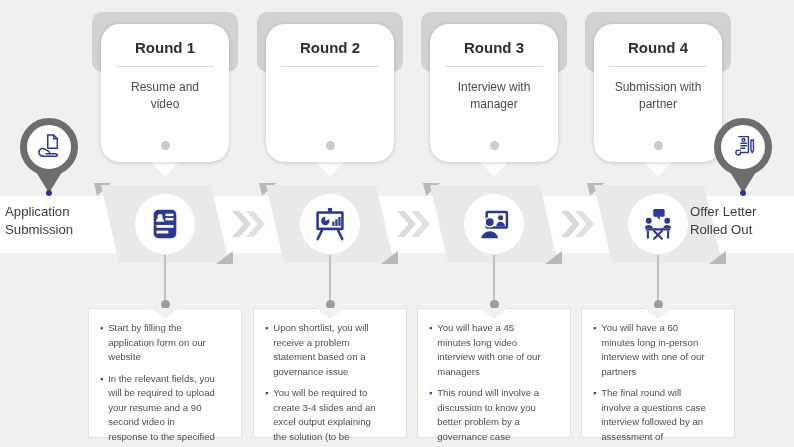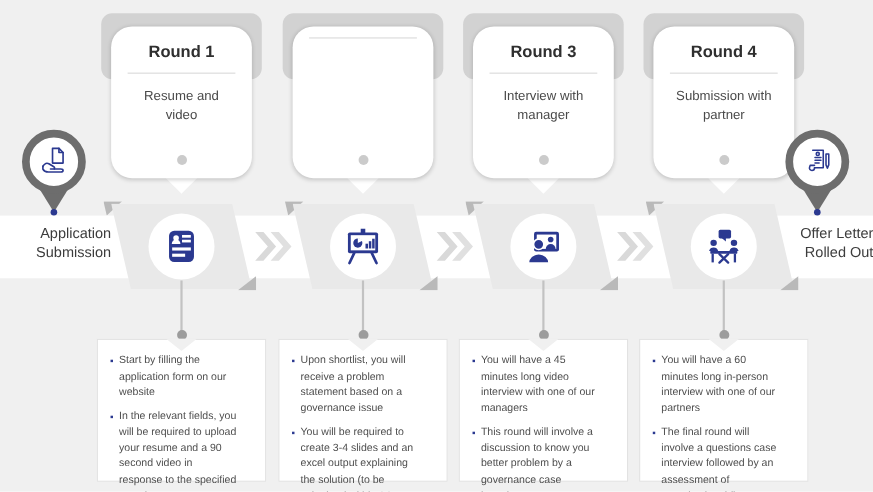--- a/index.html
+++ b/index.html
@@ -51,21 +51,21 @@
   .chev-1{left:228px;} .chev-2{left:393px;} .chev-3{left:557px;}
   
   .pin-ring{position:absolute;width:58px;height:58px;box-sizing:border-box;border-radius:50%;
     border:7px solid var(--pin-gray,#6d6d6d);background:#fff;display:flex;align-items:center;justify-content:center;z-index:3;}
   .pin-ring svg{color:var(--accent,#2b3990);}
   .pin-tail{position:absolute;width:32px;height:26px;background:var(--pin-gray,#6d6d6d);
     clip-path:polygon(0 0,100% 0,50% 100%);z-index:2;}
   .pin-dot{position:absolute;width:6px;height:6px;border-radius:50%;background:var(--accent,#2b3990);z-index:3;}
   .pin-left .pin-ring{left:20px;top:118px;} .pin-left .pin-tail{left:33px;top:167px;} .pin-left .pin-dot{left:46px;top:190px;}
   .pin-right .pin-ring{left:714px;top:118px;} .pin-right .pin-tail{left:727px;top:167px;} .pin-right .pin-dot{left:740px;top:190px;}
-  .band-label{position:absolute;top:203px;font-size:13.2px;line-height:1.4;color:#3c3c3c;text-align:right;z-index:2;}
+  .band-label{position:absolute;top:203px;font-size:13.2px;line-height:1.4;color:#3c3c3c;text-align:left;z-index:2;}
   .label-left{left:5px;width:96px;}
   .label-right{left:690px;width:104px;}
 </style>
 </head>
 <body>
 
 <div id="stage">
 
   <div class="band"></div>
 
@@ -104,20 +104,21 @@
             <span>In the relevant fields, you will be required to upload your resume and a 90 second video in response to the specified questions</span>
           </div>
       </div>
     </div>
   </div>
 
   <div class="column col-2">
     <div class="back-card"></div>
     <div class="card-tail"></div>
     <div class="card">
+      <div class="card-title">Round 2</div>
       <div class="divider"></div>
       <div class="card-dot"></div>
     </div>
     <div class="fold fold-tl"></div>
     <div class="segment"></div>
     <div class="fold fold-br"></div>
     <div class="circle">
       <svg width="34" height="34" viewBox="0 0 36 36">
         <rect x="15.8" y="1" width="4.4" height="5" fill="currentColor"></rect>
         <rect x="3.5" y="4.5" width="29" height="20" rx="1.8" fill="currentColor"></rect>

